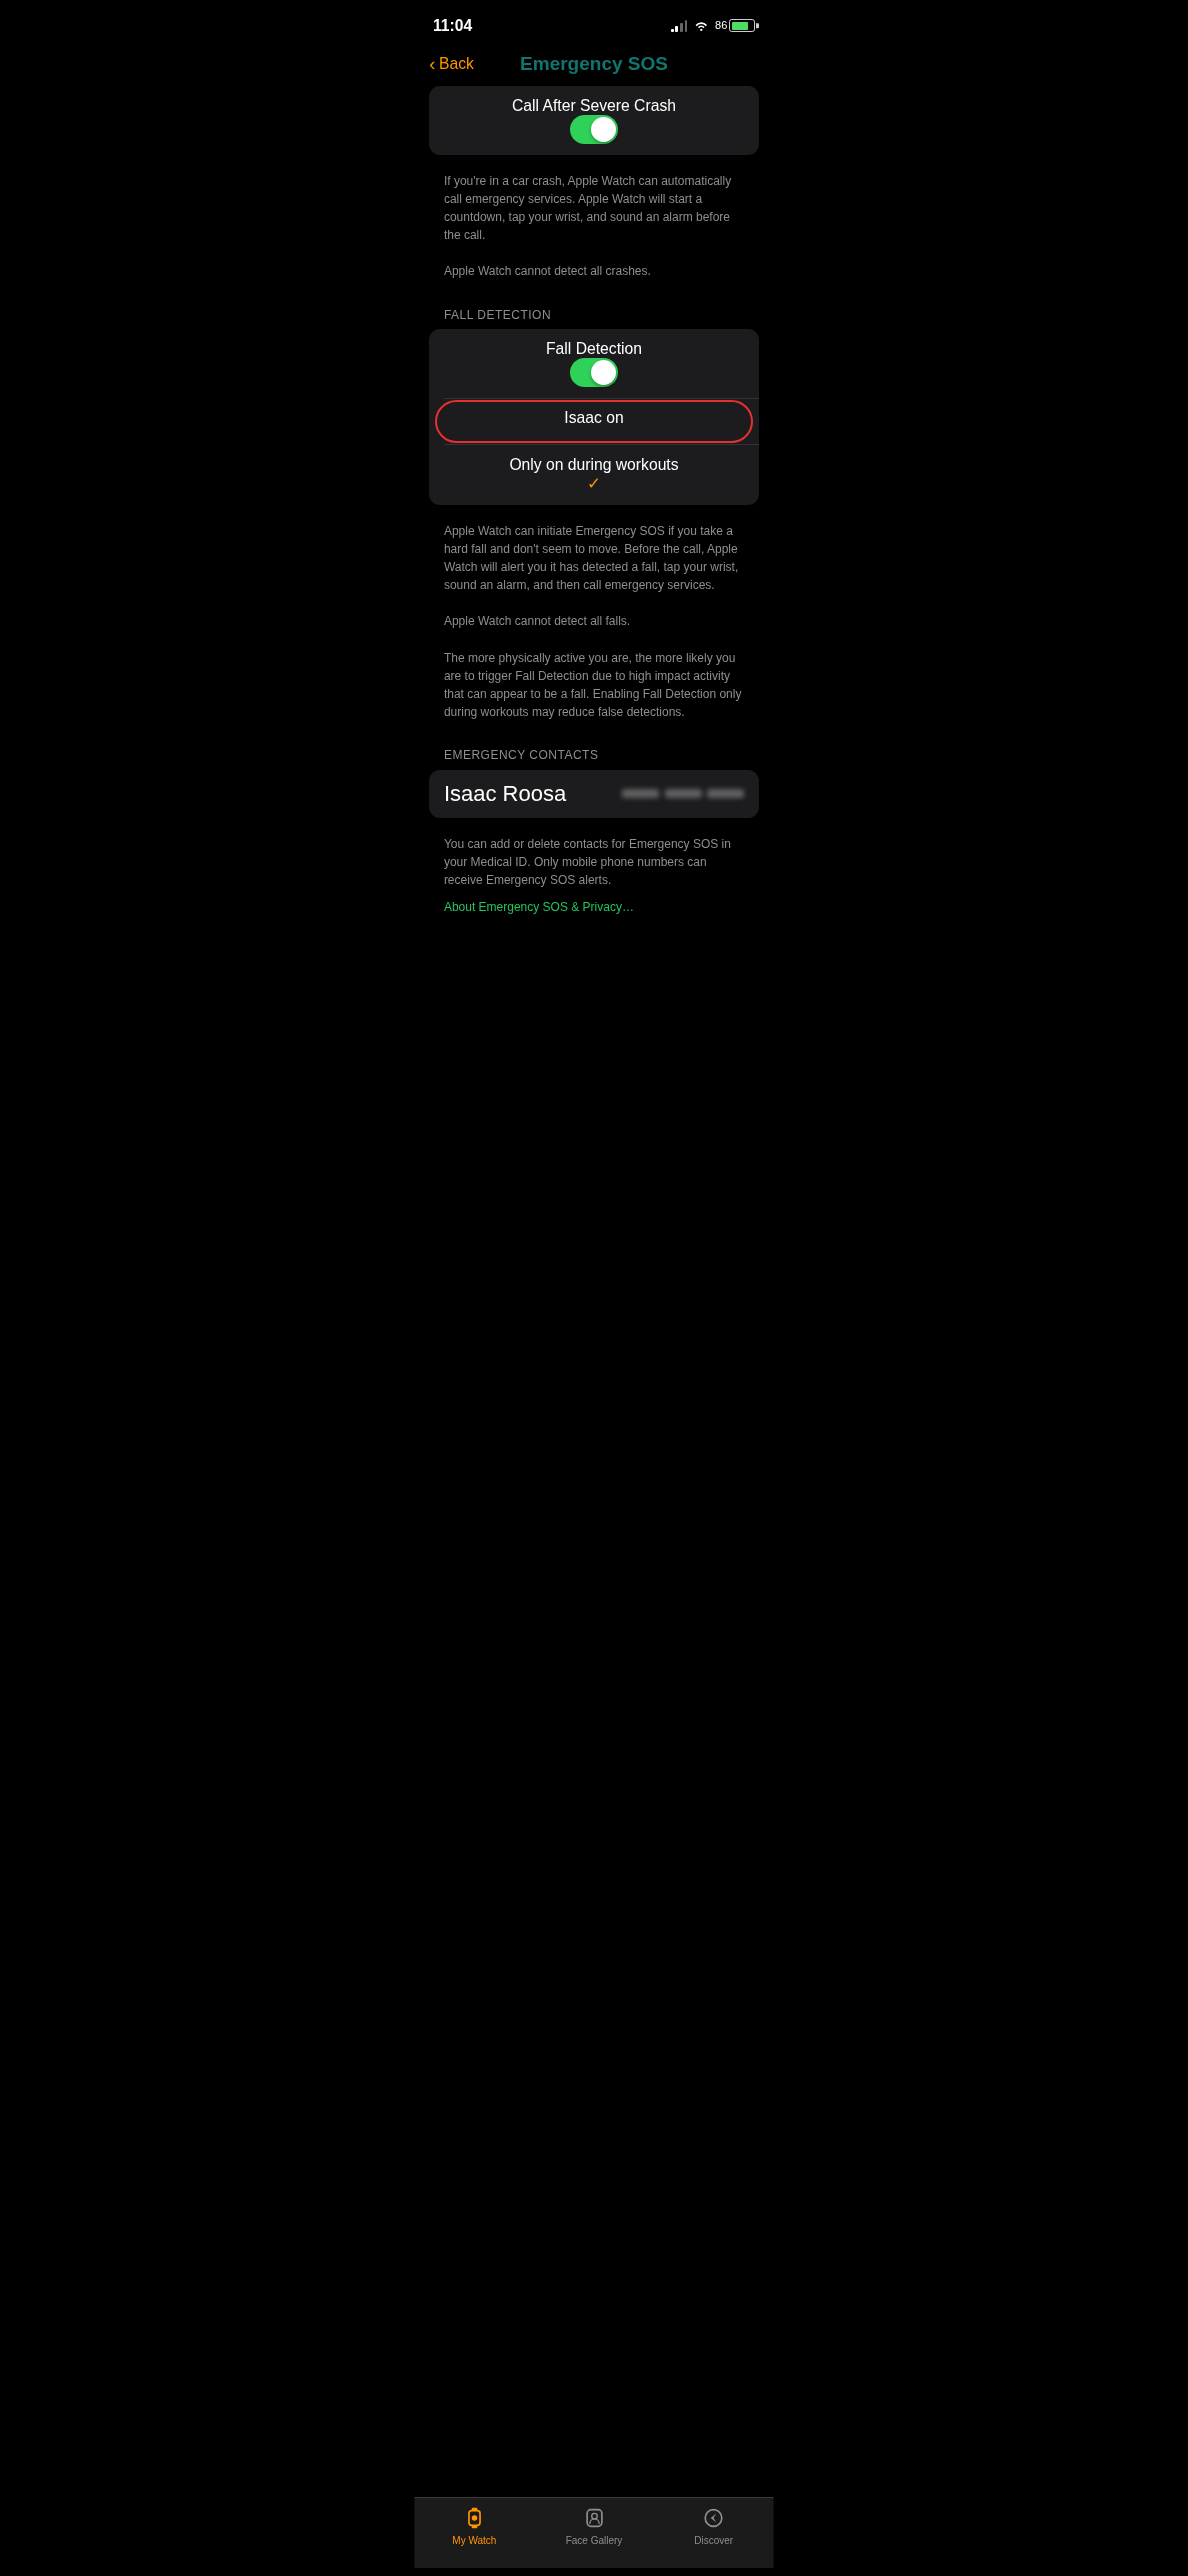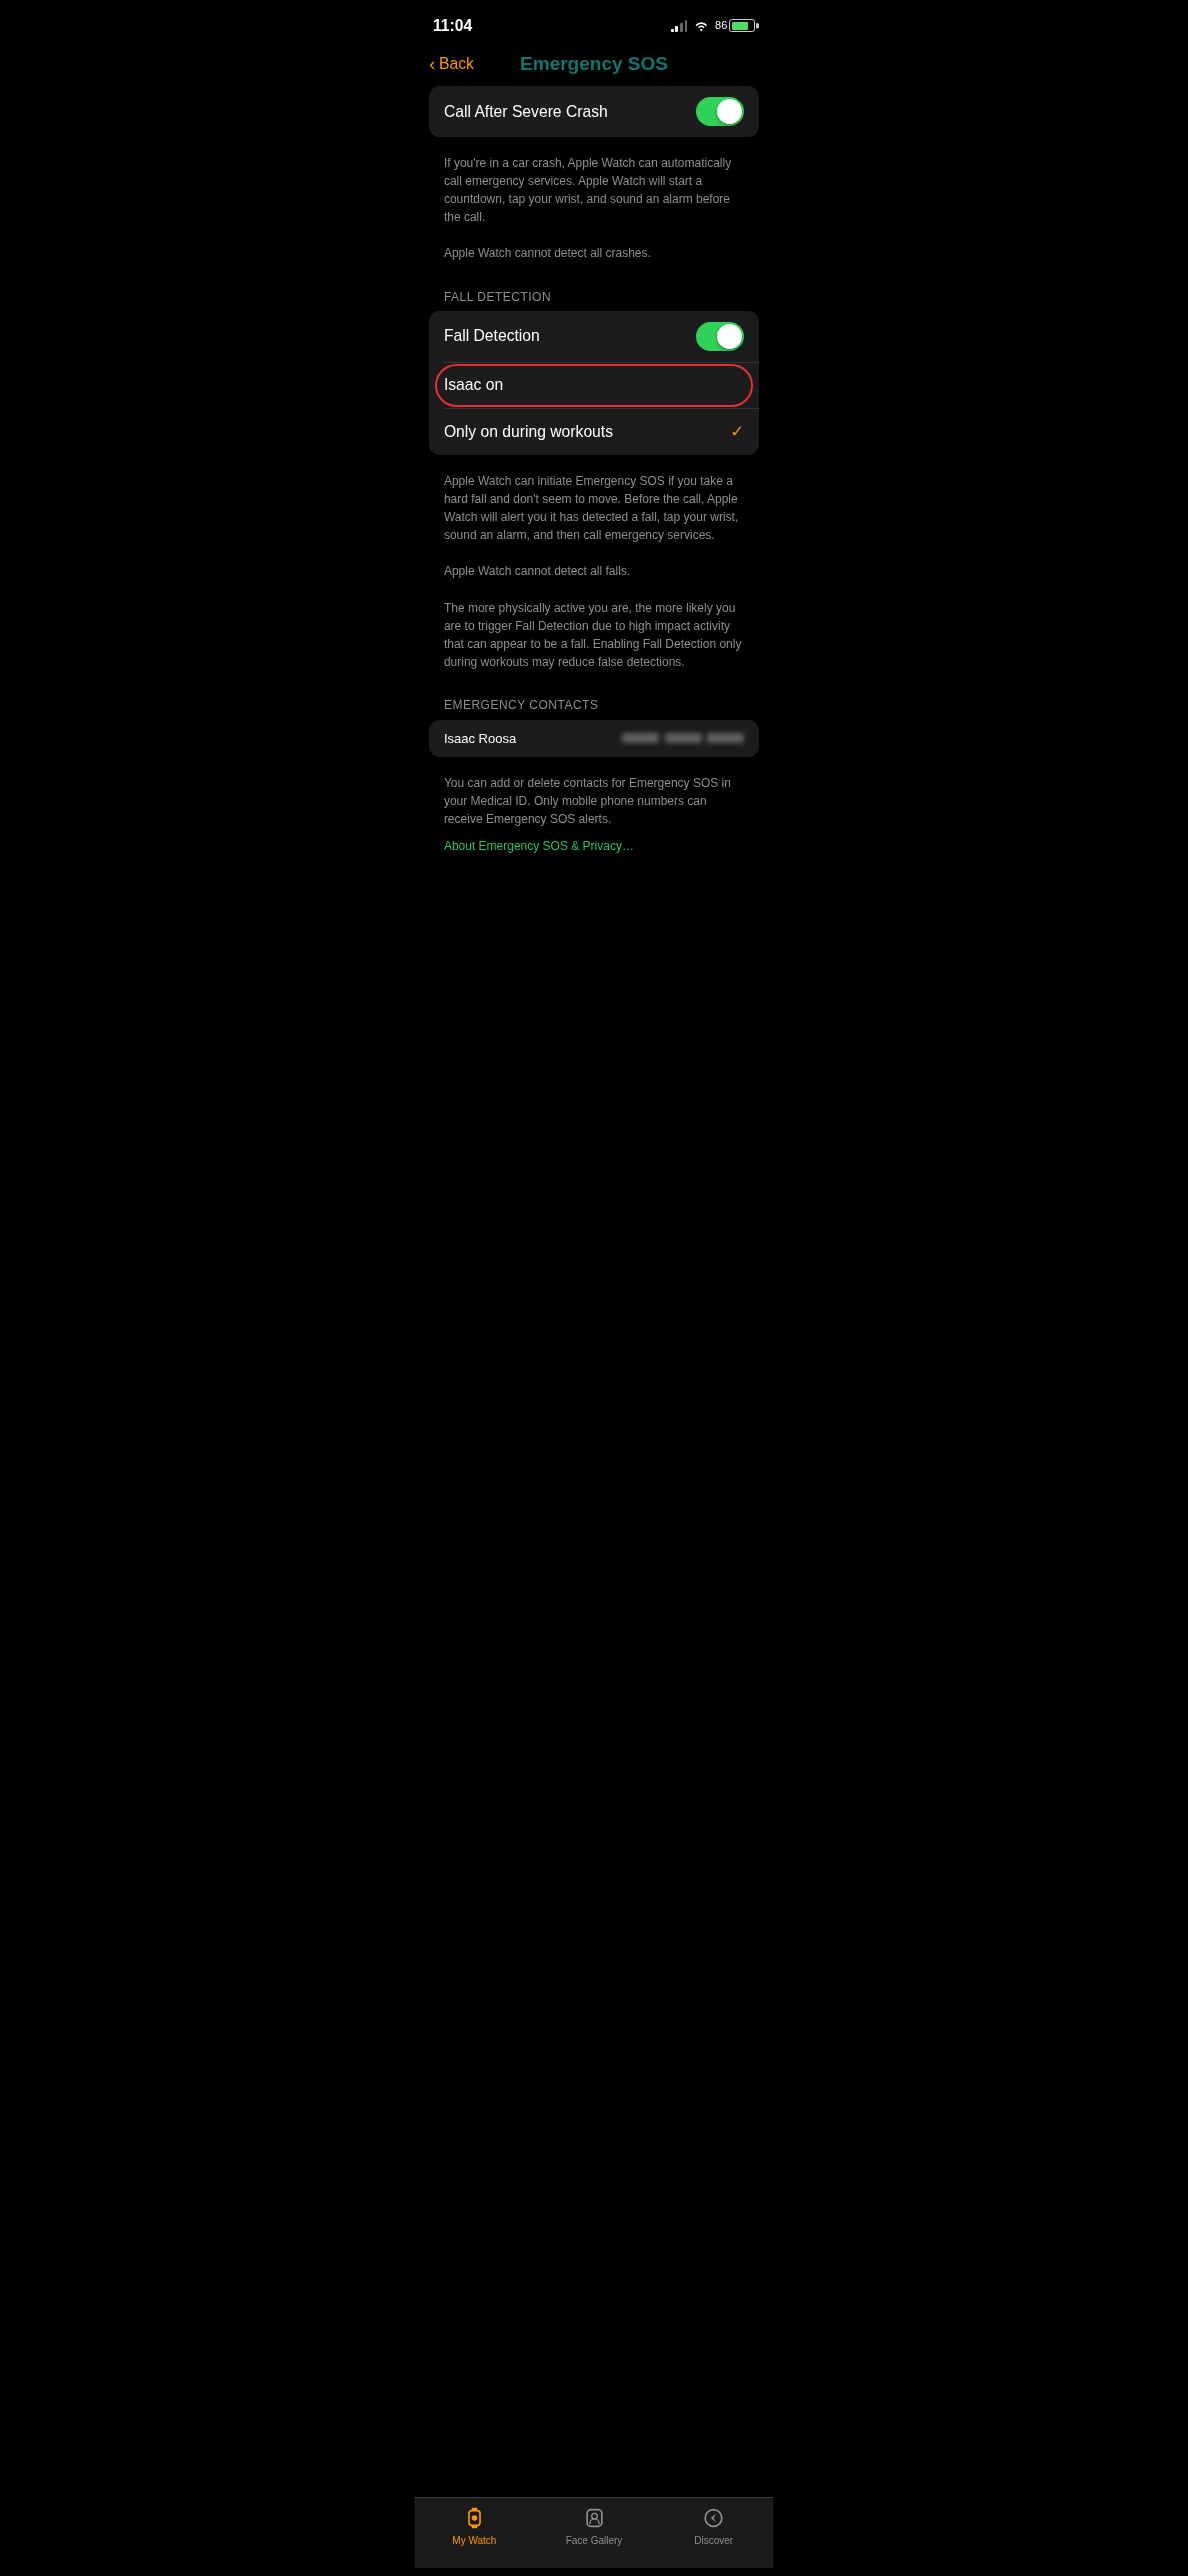--- a/index.html
+++ b/index.html
@@ -128,20 +128,21 @@
       border-radius: 11px;
       overflow: hidden;
       margin-bottom: 7.4px;
     }
     .row {
       display: flex;
       align-items: center;
       justify-content: space-between;
       padding: 11px 14.7px;
       min-height: 46px;
+      flex-direction: column;
     }
     .row-label {
       font-size: 15.7px;
       color: #fff;
     }
     .divider {
       height: 0.9px;
       background: rgba(255,255,255,0.1);
       margin-left: 14.7px;
     }
@@ -204,21 +205,21 @@
     }
 
     
     .contact-row {
       display: flex;
       align-items: center;
       justify-content: space-between;
       padding: 11px 14.7px;
     }
     .contact-name {
-      font-size: 13px;
+      font-size: 22px;
       color: #fff;
     }
     .contact-redacted {
       display: flex;
       gap: 5.5px;
       align-items: center;
     }
     .redacted-block {
       width: 37px;
       height: 9.2px;

